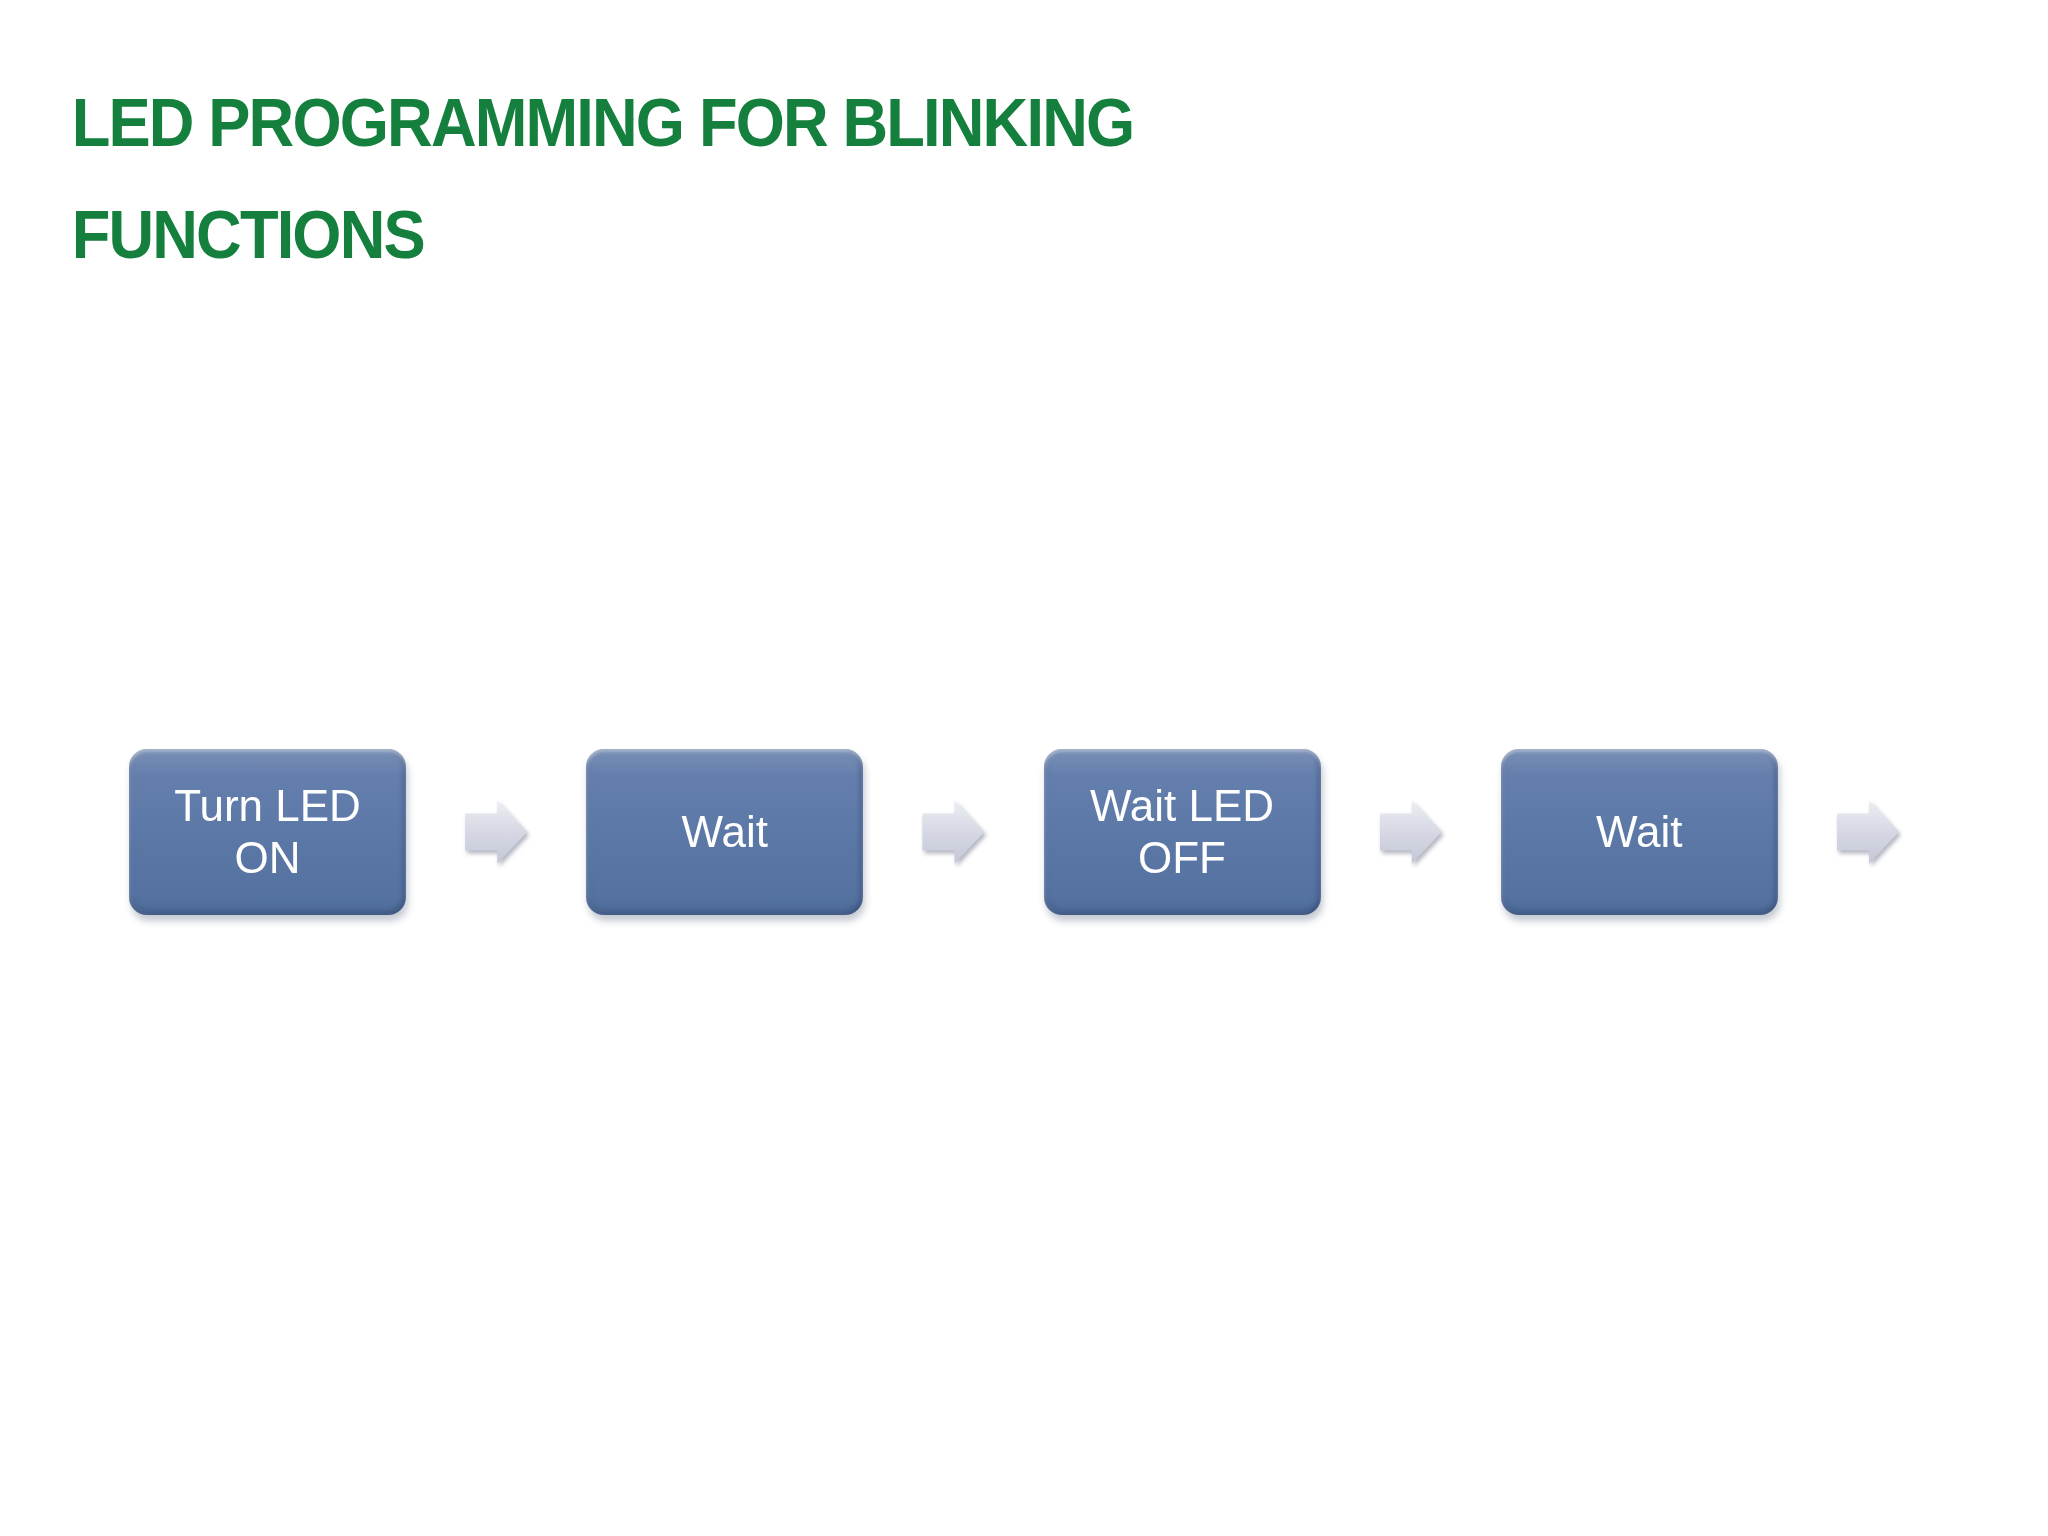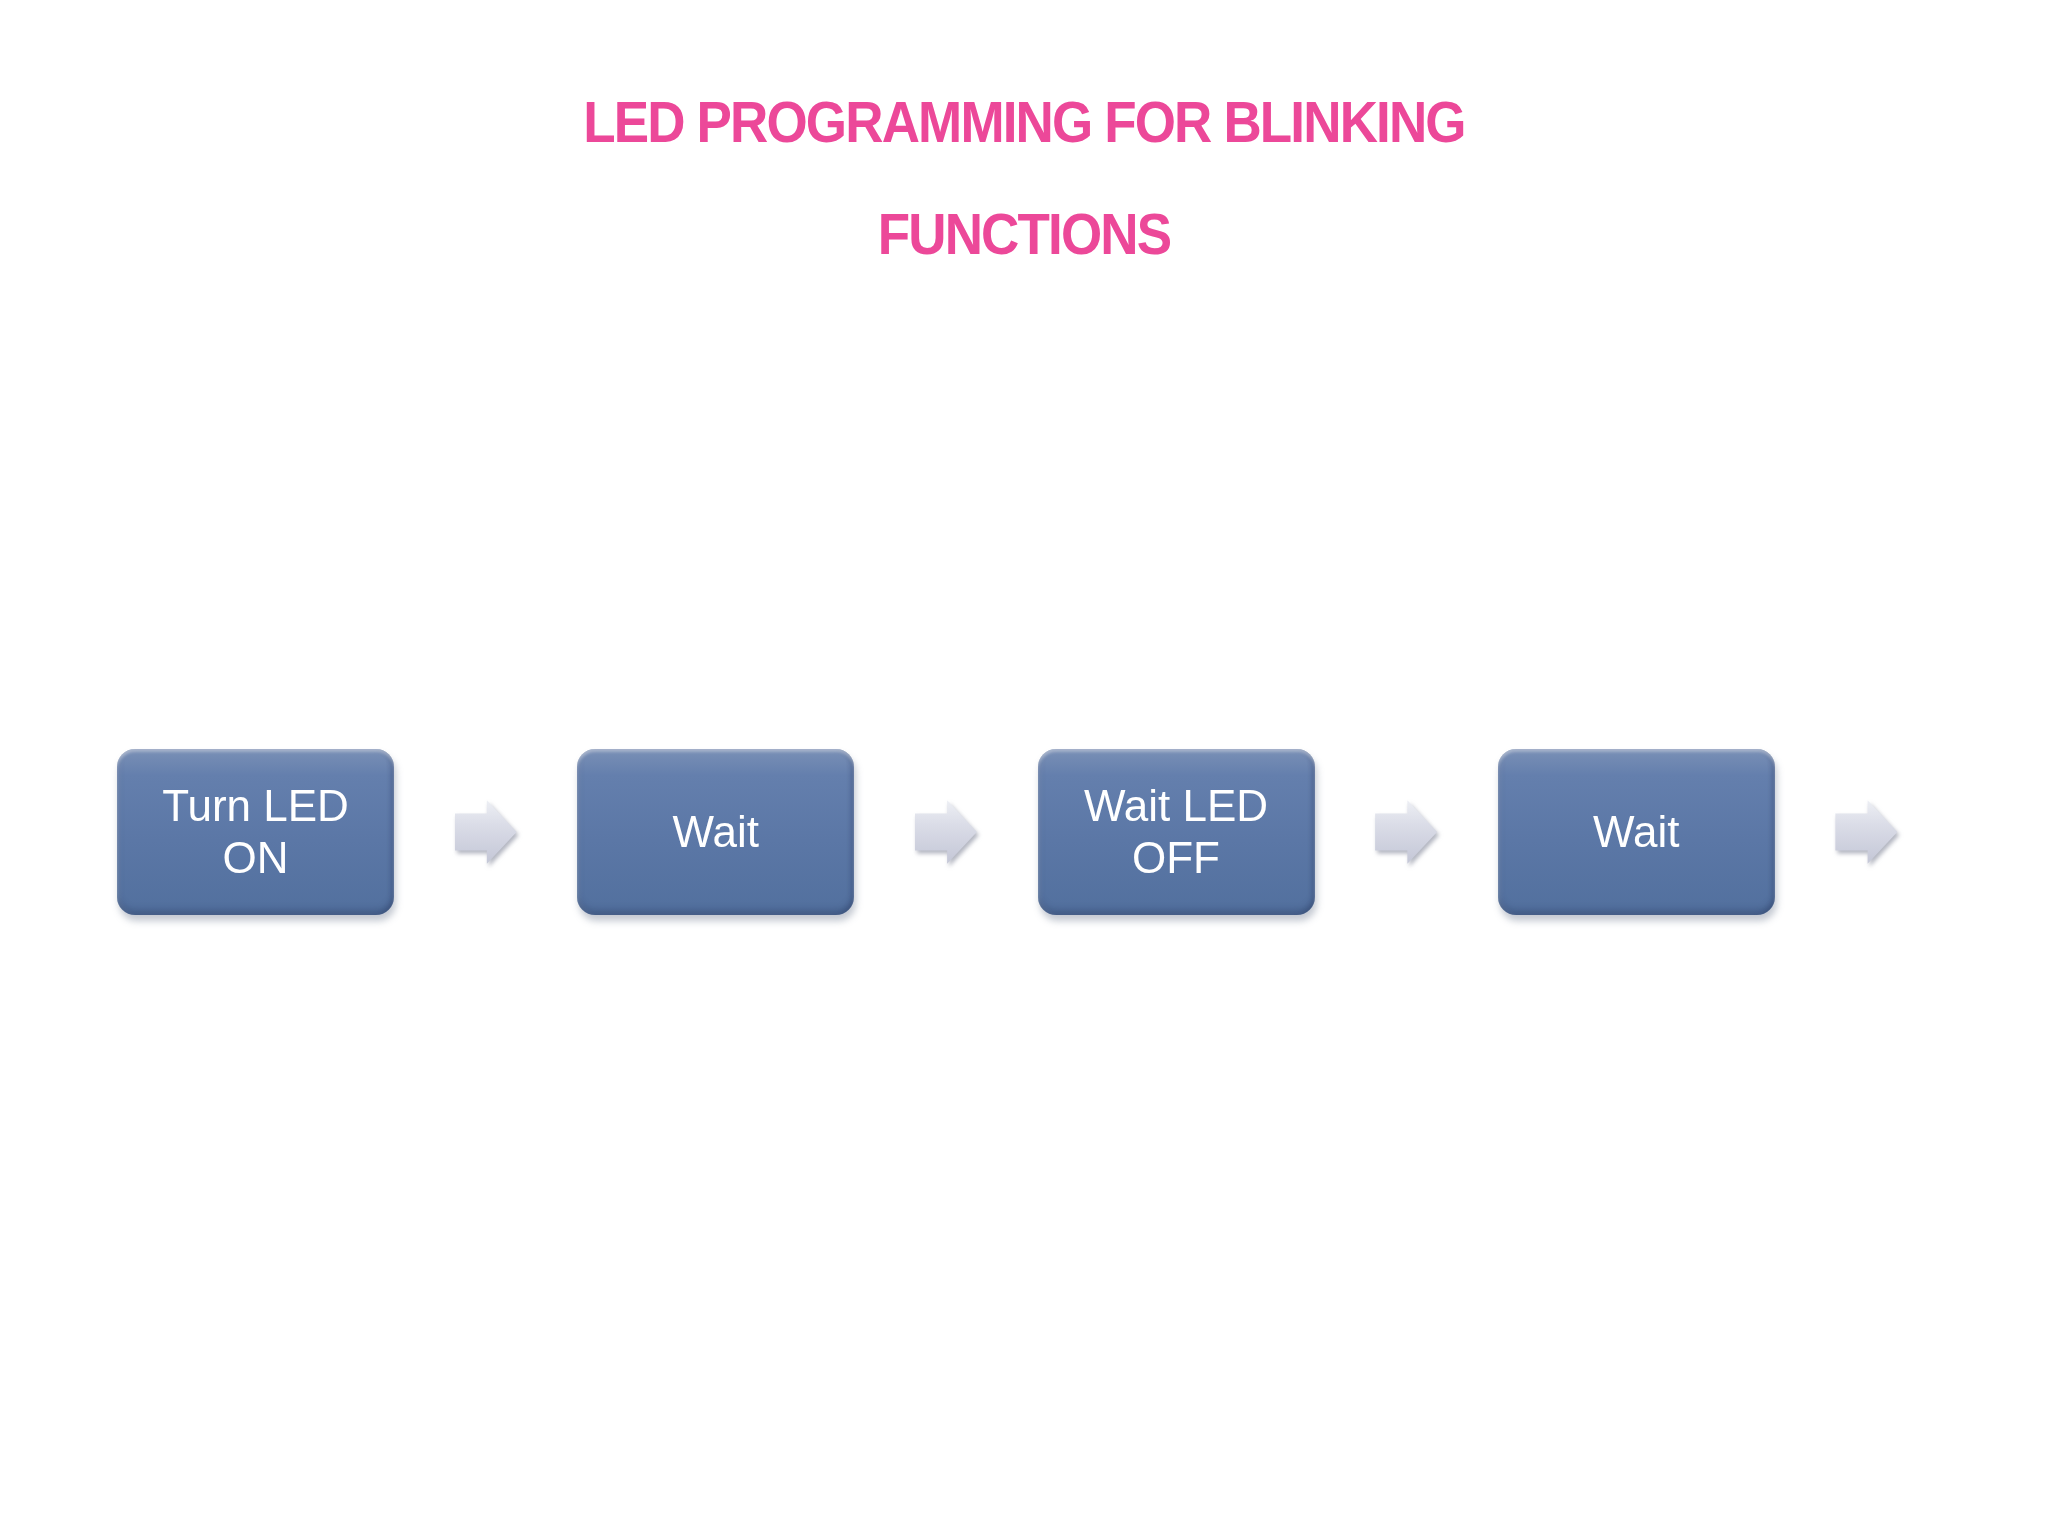--- a/index.html
+++ b/index.html
@@ -14,38 +14,38 @@
     overflow: hidden;
     font-family: "Liberation Sans", sans-serif;
   }
 
   
   .slide-title {
     position: absolute;
     top: 66px;
     left: 0;
     width: 100%;
-    text-align: center;
-    color: #ec4899;
+    text-align: left;
+    color: #15803d;
     font-weight: bold;
-    font-size: 57px;
+    font-size: 68px;
     line-height: 112px;
     letter-spacing: -2px;
   }
   .slide-title .t-line {
     display: block;
     transform: scaleX(0.93);
     transform-origin: center;
   }
 
   
   .flow-row {
     position: absolute;
     top: 748px;
-    left: 100px;
+    left: 112px;
     right: 90px;
     height: 168px;
     display: flex;
     align-items: center;
     justify-content: space-between;
     padding-left: 17px;
   }
 
   .node {
     width: 277px;

